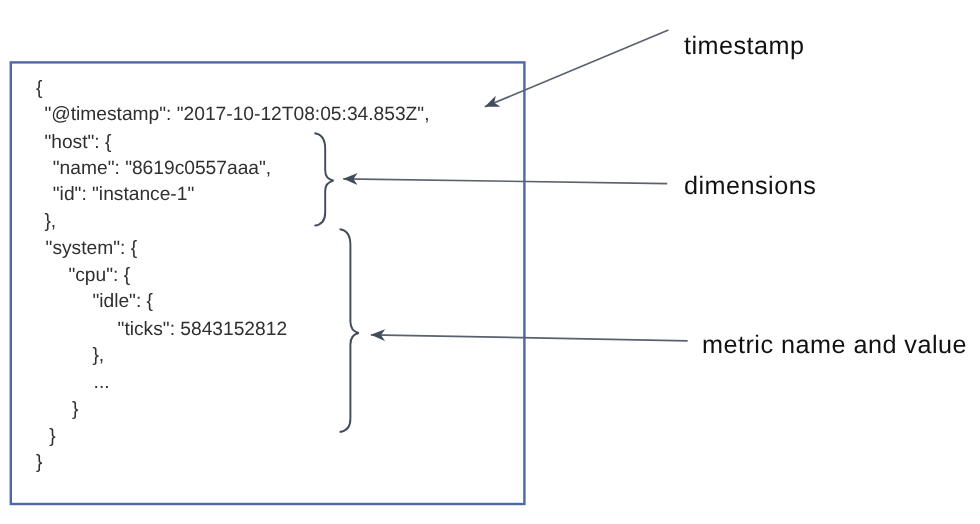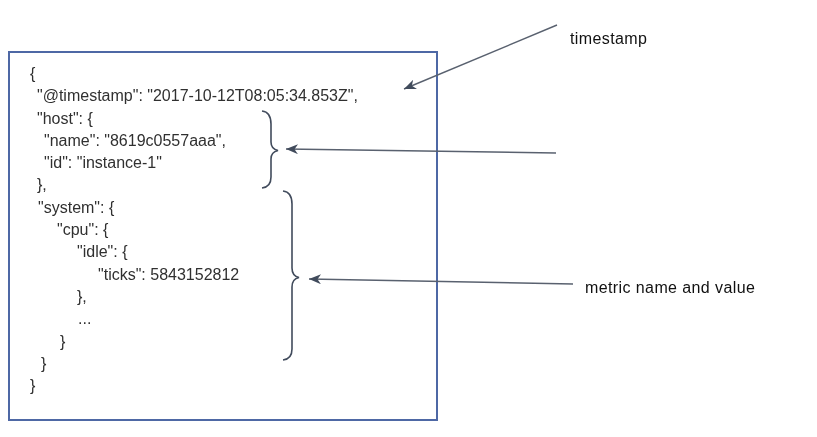--- a/index.html
+++ b/index.html
@@ -34,21 +34,21 @@
   }
   .code-line {
     font-size: 16px;
     line-height: 22.3px;
     height: 22.3px;
     color: var(--code-text);
     white-space: pre;
   }
   .annotation-label {
     position: absolute;
-    font-size: 16px;
+    font-size: 21px;
     line-height: 23px;
     letter-spacing: 0.4px;
     color: var(--annotation-text);
     white-space: nowrap;
   }
   .label-timestamp { left: 570px; top: 27px; }
   .label-dimensions { left: 570px; top: 144px; }
   .label-metric { left: 585px; top: 276px; text-align: right; }
   .overlay-svg {
     position: absolute;
@@ -98,16 +98,17 @@
 
     <line class="arrow-line" x1="557" y1="25" x2="404" y2="89" marker-end="url(#arrowhead)"></line>
 
     <line class="arrow-line" x1="556" y1="153" x2="286" y2="149" marker-end="url(#arrowhead)"></line>
 
     <line class="arrow-line" x1="573" y1="284" x2="309" y2="279" marker-end="url(#arrowhead)"></line>
   </svg>
 
   <div class="annotation-label label-timestamp">timestamp</div>
 
+  <div class="annotation-label label-dimensions">dimensions</div>
 
   <div class="annotation-label label-metric">metric name and value</div>
 
 </div>
 
 </body></html>

